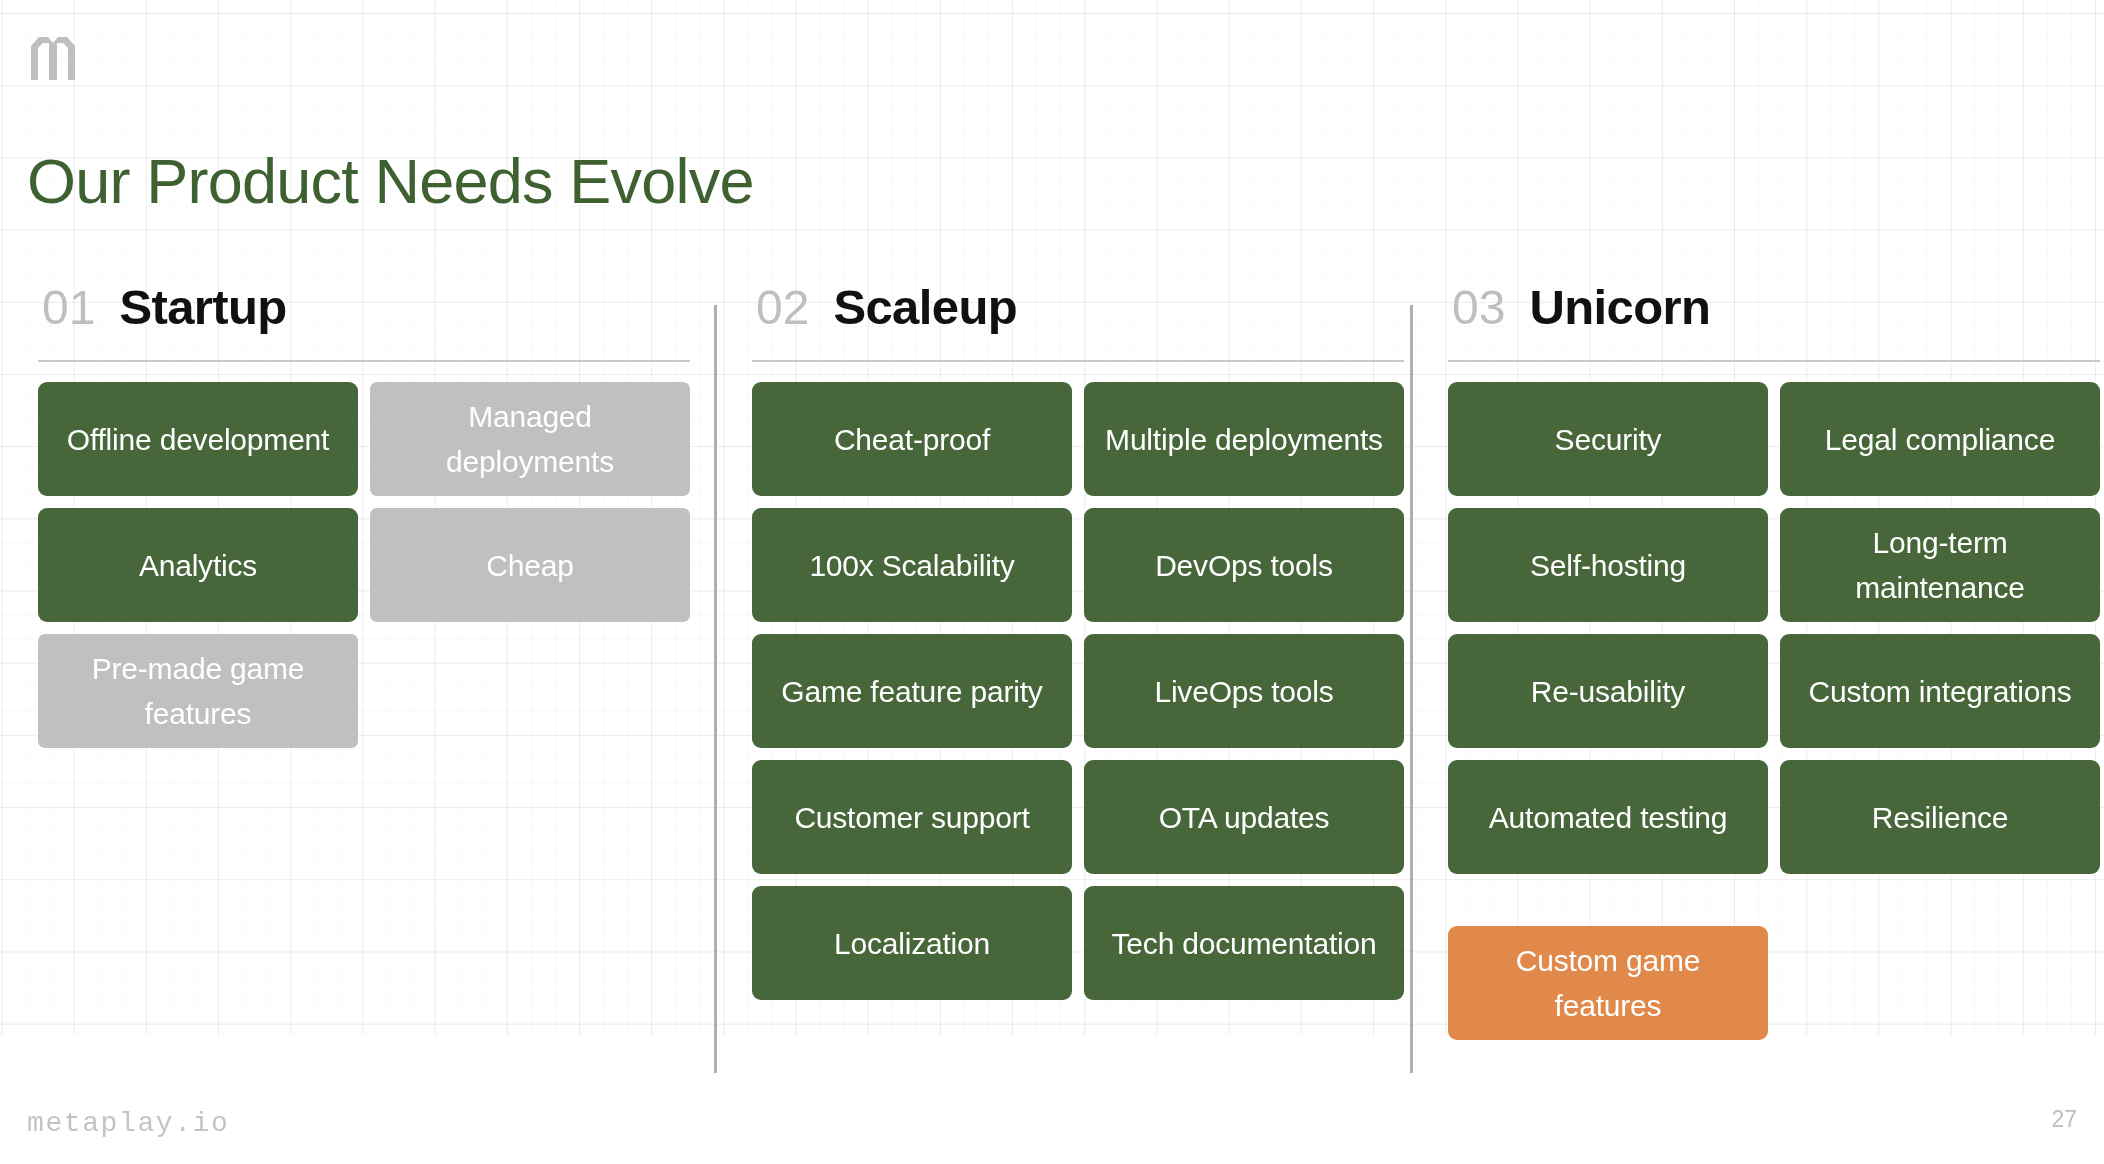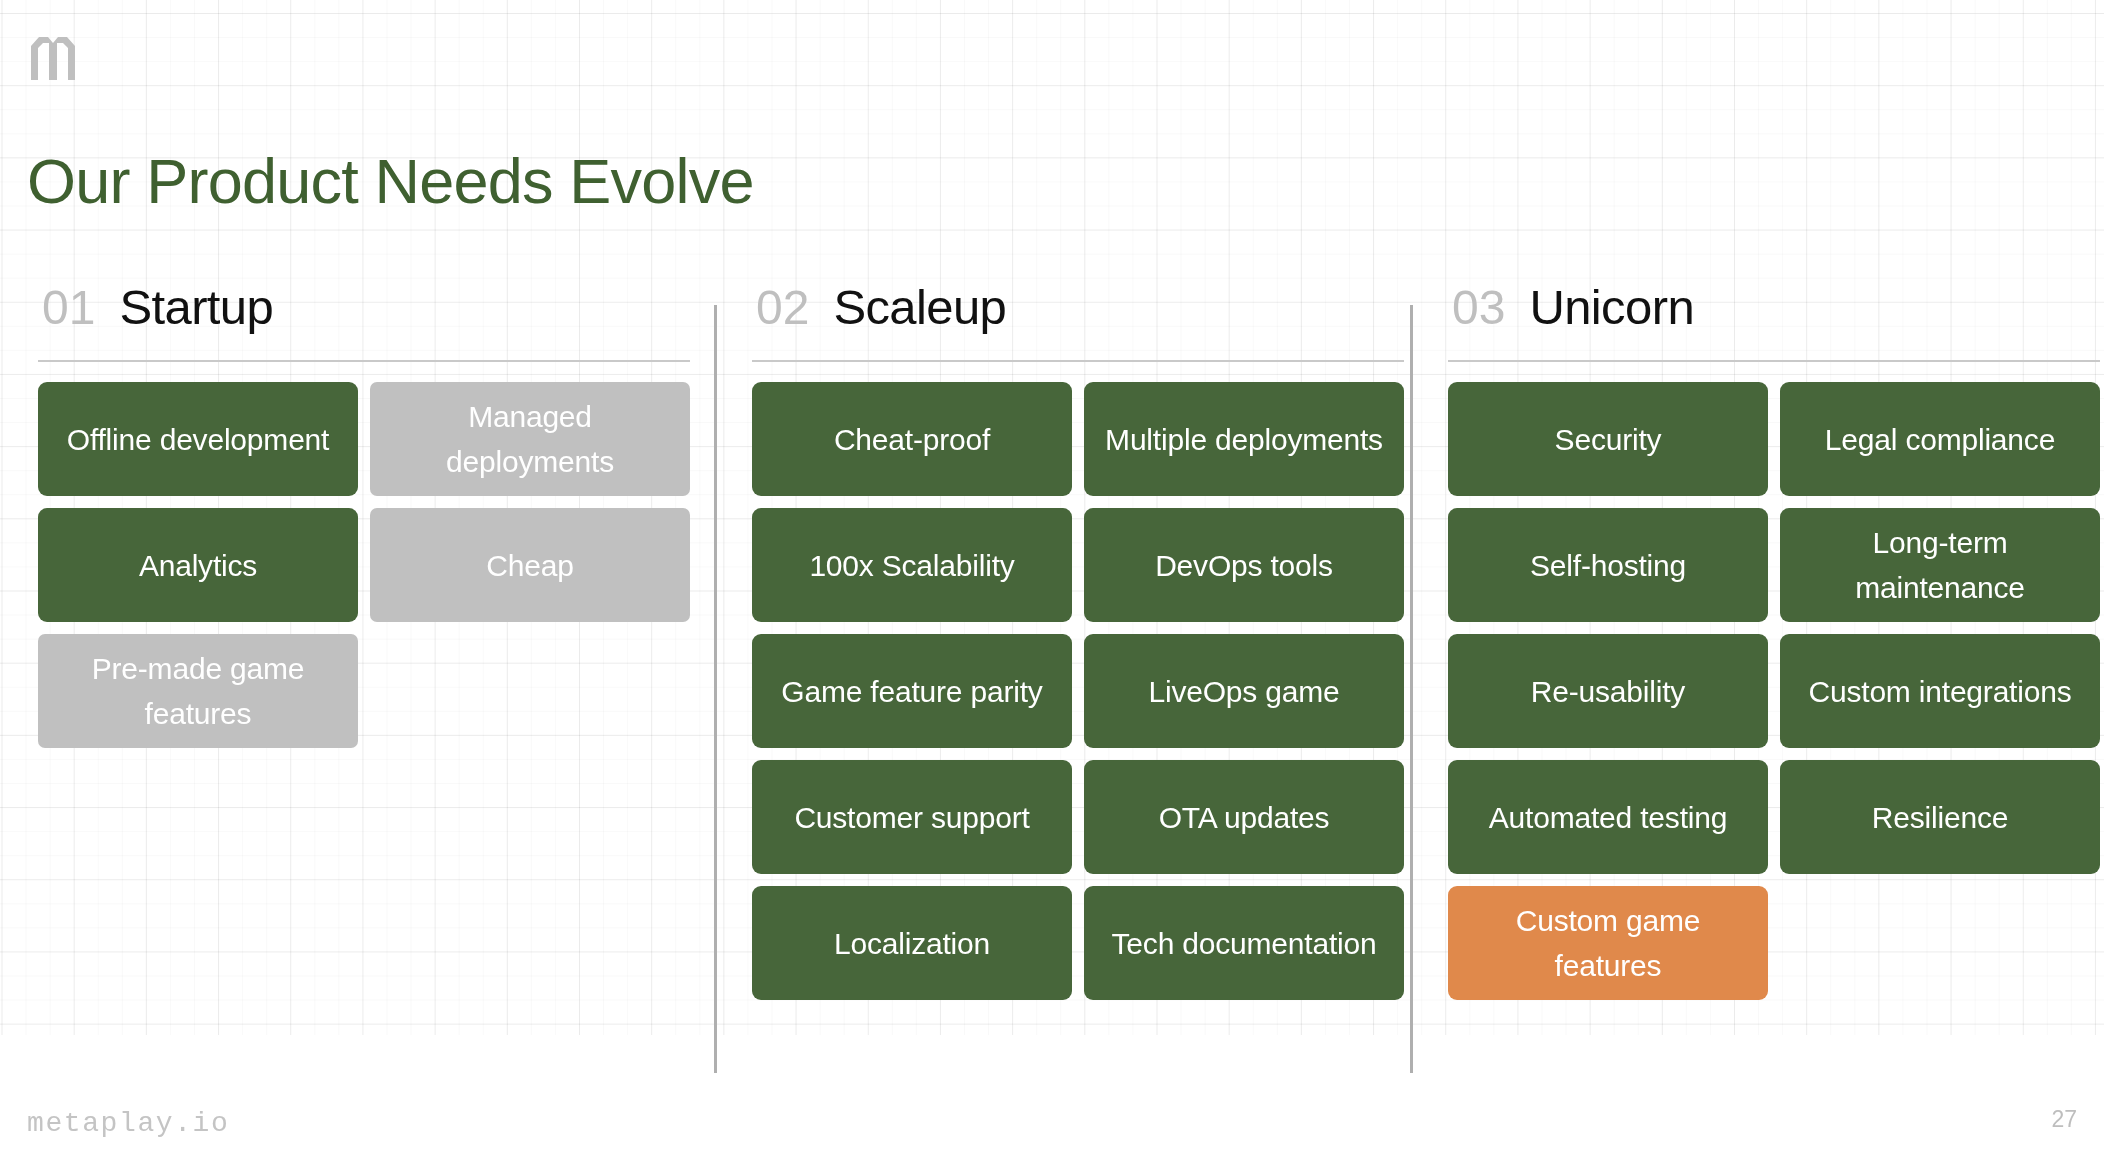--- a/index.html
+++ b/index.html
@@ -98,21 +98,21 @@
     font-size: 48px;
     line-height: 48px;
     font-weight: 400;
     color: #BFBFBF;
     letter-spacing: 0px;
   }
 
   .col-name {
     font-size: 49px;
     line-height: 49px;
-    font-weight: 400;
+    font-weight: 700;
     color: #111111;
     letter-spacing: -0.6px;
   }
 
   .col-rule {
     margin-top: 15px;
     height: 2px;
     background: #C9C9C9;
     width: 100%;
   }
@@ -135,21 +135,21 @@
     text-align: center;
     padding: 6px 14px;
     color: #ffffff;
     font-size: 30px;
     line-height: 45px;
     font-weight: 400;
     letter-spacing: -0.2px;
   }
   .card.tone-green  { background: #47663A; }
   .card.tone-gray   { background: #C0C0C0; border-radius: 7px; }
-  .card.tone-orange { background: #E0894B; }
+  .card.tone-orange { background: #E0894B; margin-top: 40px; }
   .card.tone-empty  { background: transparent; }
 
   
   #footer-brand {
     position: absolute;
     left: 27px;
     top: 1108px;
     font-family: "Liberation Mono", "DejaVu Sans Mono", monospace;
     font-size: 28px;
     letter-spacing: 1.6px;
@@ -203,21 +203,21 @@
         <span class="col-num">02</span>
         <span class="col-name">Scaleup</span>
       </div>
       <div class="col-rule"></div>
       <div class="card-grid">
         <div class="card tone-green">Cheat-proof</div>
         <div class="card tone-green">Multiple deployments</div>
         <div class="card tone-green">100x Scalability</div>
         <div class="card tone-green">DevOps tools</div>
         <div class="card tone-green">Game feature parity</div>
-        <div class="card tone-green">LiveOps game</div>
+        <div class="card tone-green">LiveOps tools</div>
         <div class="card tone-green">Customer support</div>
         <div class="card tone-green">OTA updates</div>
         <div class="card tone-green">Localization</div>
         <div class="card tone-green">Tech documentation</div>
       </div>
     </section>
 
     <section class="column c2">
       <div class="col-header">
         <span class="col-num">03</span>

